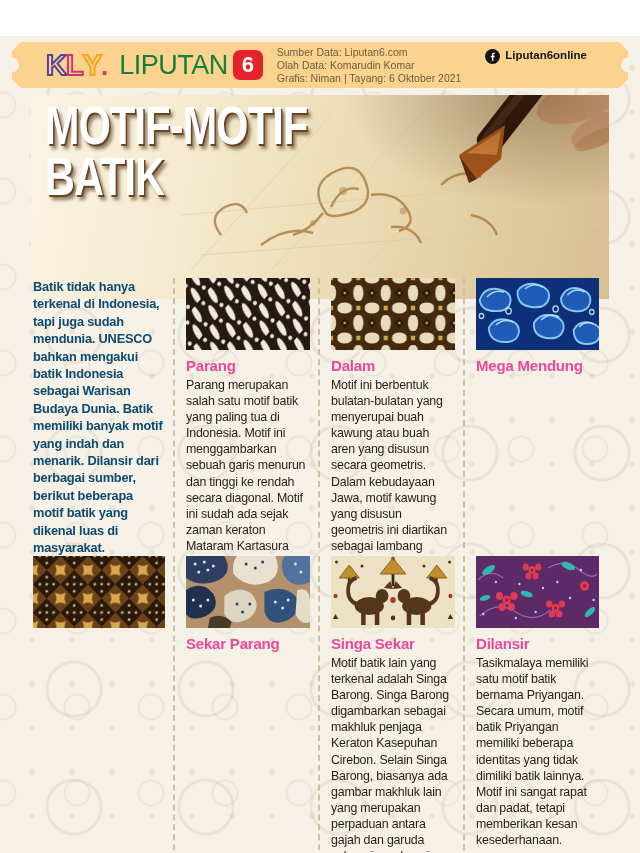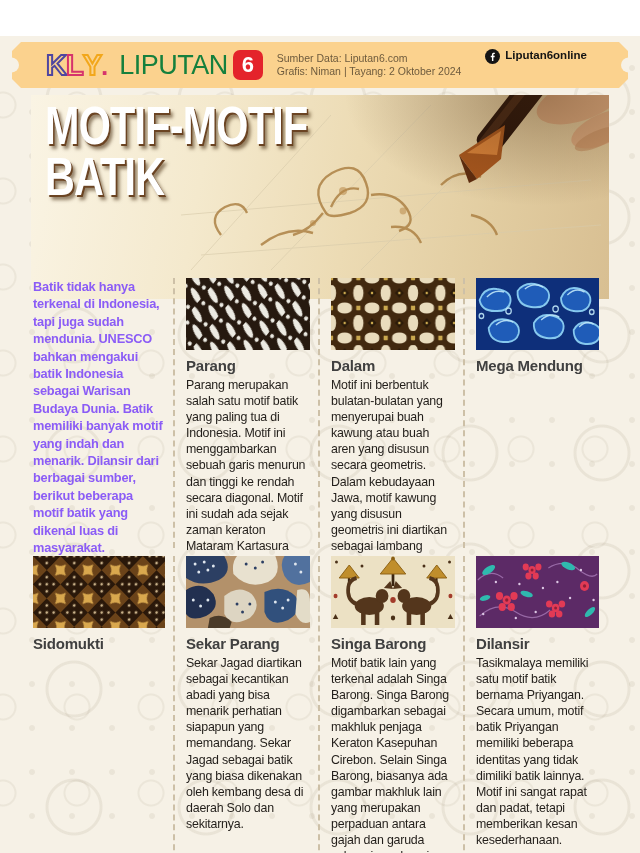--- a/index.html
+++ b/index.html
@@ -50,23 +50,23 @@
   .hero-title{position:absolute;left:14px;top:6px;margin:0;color:#ffffff;font-weight:bold;
     font-size:53px;line-height:.96;letter-spacing:-1px;transform:scaleX(.78);transform-origin:left top;
     text-shadow:2px 2px 0 #6b4423, 5px 5px 4px rgba(64,36,8,.55);}
 
   
   .grid{position:absolute;left:33px;top:278px;width:574px;display:grid;
     grid-template-columns:140px 145px 145px 144px;grid-template-rows:270px auto;}
   .cell{box-sizing:border-box;padding-right:8px;}
   .cell.sep{border-left:2px dashed #cdc0a7;padding-left:11px;}
   .swatch{display:block;width:100%;height:72px;}
-  .cell h2{margin:7px 0 3px;font-size:15px;line-height:17px;color:#404040;font-weight:bold;letter-spacing:-0.2px;}
+  .cell h2{margin:7px 0 3px;font-size:15px;line-height:17px;color:#ec4899;font-weight:bold;letter-spacing:-0.2px;}
   .cell p{margin:0;font-size:12.4px;line-height:16.1px;color:#221e1a;letter-spacing:-0.2px;}
-  .intro p{font-weight:bold;color:#8b5cf6;font-size:12.8px;line-height:17.4px;letter-spacing:-0.2px;}
+  .intro p{font-weight:bold;color:#0c4a6e;font-size:12.8px;line-height:17.4px;letter-spacing:-0.2px;}
   .row2{margin-top:8px;}
 </style>
 </head>
 <body>
 
 <div class="page">
   <div class="bg-cream"></div>
 
   <header class="banner">
     <div class="notch left"></div>
@@ -79,21 +79,22 @@
         <span class="kly-dot">.</span>
     </div>
 
     <div class="brand">
       <span class="brand-word">LIPUTAN</span>
       <span class="brand-six">6</span>
     </div>
 
     <div class="credits">
       <div>Sumber Data: Liputan6.com</div>
-      <div>Grafis: Niman | Tayang: 2 Oktober 2024</div>
+      <div>Olah Data: Komarudin Komar</div>
+      <div>Grafis: Niman | Tayang: 6 Oktober 2021</div>
     </div>
 
     <div class="social">
       <div class="social-row">
         <svg width="15" height="15" viewBox="0 0 24 24">
             <circle cx="12" cy="12" r="12" fill="#141414"></circle>
             <path d="M13.4 19v-6h1.9l.3-2.3h-2.2V9.2c0-.7.2-1.1 1.1-1.1h1.2V6.1c-.2 0-.9-.1-1.7-.1-1.7 0-2.9 1-2.9 3v1.7H9.2V13h1.9v6h2.3z" fill="#ffffff"></path>
           </svg>
         <span class="social-label">Liputan6online</span>
       </div>
@@ -262,21 +263,20 @@
                 <circle cx="5" cy="35" r="1.4"></circle>
                 <circle cx="15" cy="35" r="1.4"></circle>
                 <circle cx="5" cy="25" r="1.4"></circle>
                 <circle cx="15" cy="25" r="1.4"></circle>
             </g>
           </pattern>
         </defs>
         <rect width="136" height="72" fill="#2a180a"></rect>
         <rect width="136" height="72" fill="url(#pat-sido)"></rect>
       </svg>
-      <h2>Sidomukti</h2>
     </article>
 
     <article class="cell sep row2">
       <svg class="swatch" viewBox="0 0 136 72" preserveAspectRatio="none">
         <rect width="136" height="72" fill="#b3916a"></rect>
         <path d="M0 0 L42 0 Q52 16 36 24 Q16 32 0 22 Z" fill="#2c3f63"></path>
         <path d="M56 0 H98 Q106 18 90 26 Q68 34 52 18 Q50 6 56 0z" fill="#e8e1cf"></path>
         <path d="M108 0 H136 V26 Q118 34 108 20 Q102 8 108 0z" fill="#51719e"></path>
         <path d="M0 34 Q18 24 30 38 Q38 52 22 60 Q6 66 0 58z" fill="#223050"></path>
         <path d="M42 40 Q58 28 72 38 Q84 50 70 62 Q50 72 42 58z" fill="#ddd5c2"></path>
@@ -301,21 +301,20 @@
         <g fill="#2c3f63">
             <circle cx="66" cy="8" r="1.6"></circle>
             <circle cx="76" cy="12" r="1.6"></circle>
             <circle cx="84" cy="6" r="1.6"></circle>
             <circle cx="56" cy="48" r="1.6"></circle>
             <circle cx="62" cy="56" r="1.6"></circle>
             <circle cx="70" cy="48" r="1.6"></circle>
           </g>
       </svg>
       <h2>Sekar Parang</h2>
-      <p>Sekar Jagad diartikan sebagai kecantikan abadi yang bisa menarik perhatian siapapun yang memandang. Sekar Jagad sebagai batik yang biasa dikenakan oleh kembang desa di daerah Solo dan sekitarnya.</p>
     </article>
 
     <article class="cell sep row2">
       <svg class="swatch" viewBox="0 0 136 72" preserveAspectRatio="none">
         <rect width="136" height="72" fill="#ece1c4"></rect>
 
         <g>
           <rect x="66.5" y="8" width="3" height="22" fill="#3a2410"></rect>
           <path d="M68 2 L54 18 H82 Z" fill="#c08e2c" stroke="#8a5f14" stroke-width="1"></path>
           <circle cx="68" cy="2.5" r="2" fill="#8a5f14"></circle>
@@ -350,21 +349,21 @@
         <g fill="#4a3018">
             <path d="M5 58 l3 5 h-6z"></path>
             <path d="M131 58 l3 5 h-6z"></path>
             <circle cx="68" cy="62" r="2.4"></circle>
             <circle cx="34" cy="10" r="1.6"></circle>
             <circle cx="102" cy="10" r="1.6"></circle>
             <circle cx="6" cy="6" r="1.6"></circle>
             <circle cx="130" cy="6" r="1.6"></circle>
           </g>
       </svg>
-      <h2>Singa Barong</h2>
+      <h2>Singa Sekar</h2>
       <p>Motif batik lain yang terkenal adalah Singa Barong. Singa Barong digambarkan sebagai makhluk penjaga Keraton Kasepuhan Cirebon. Selain Singa Barong, biasanya ada gambar makhluk lain yang merupakan perpaduan antara gajah dan garuda sebagai pendamping Singa Barong.</p>
     </article>
 
     <article class="cell sep row2">
       <svg class="swatch" viewBox="0 0 136 72" preserveAspectRatio="none">
         <rect width="136" height="72" fill="#5c2a66"></rect>
         <g fill="none" stroke="#a678b5" stroke-width="1.3" opacity=".8">
           <path d="M4 60 q20 -16 40 -4 q20 12 38 -2"></path>
           <path d="M80 12 q18 -10 34 2 q14 10 20 4"></path>
           <path d="M2 24 q14 -12 28 -2"></path>

